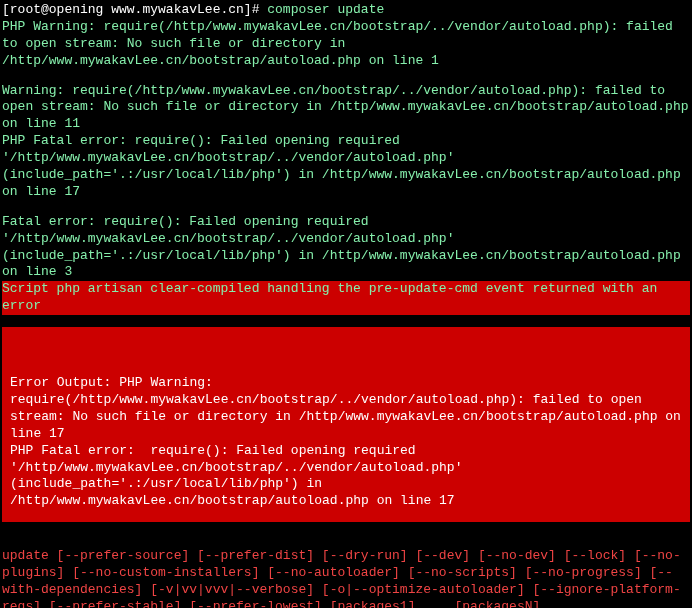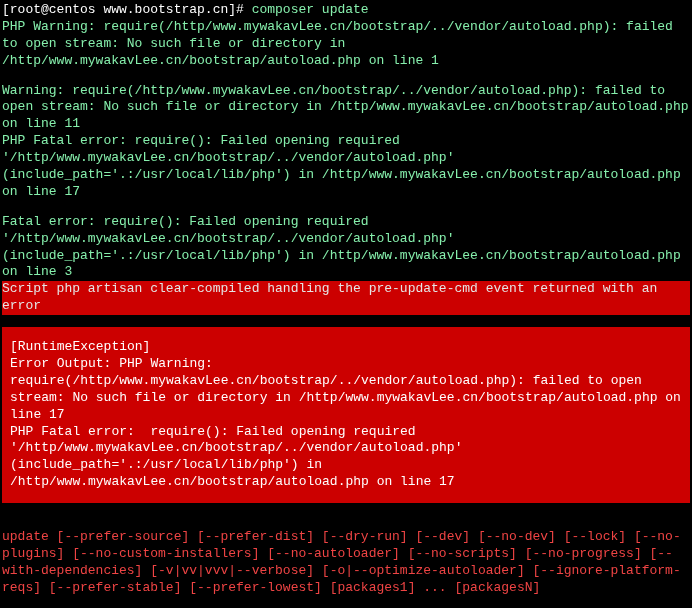--- a/index.html
+++ b/index.html
@@ -21,21 +21,21 @@
       color: #fff;
     }
     .prompt-symbol {
       color: #fff;
     }
     .white-text {
       color: #86efac;
     }
     .red-highlight {
       background: #cc0000;
-      color: #e5e5e5;
+      color: #86efac;
       display: block;
       padding: 0;
     }
     .error-box {
       background: #cc0000;
       color: #fff;
       padding: 12px 8px;
       margin-top: 12px;
     }
     .green-text {
@@ -45,38 +45,37 @@
       height: 13px;
     }
     .spacer-lg {
       height: 26px;
     }
   </style>
 </head>
 <body>
 
 <div class="prompt-line">
-  <span class="prompt-symbol">[root@centos www.bootstrap.cn]# </span><span class="white-text">composer update</span>
+  <span class="prompt-symbol">[root@opening www.mywakavLee.cn]# </span><span class="white-text">composer update</span>
 </div>
 
 <div class="white-text">PHP Warning:  require(/http/www.mywakavLee.cn/bootstrap/../vendor/autoload.php): failed to open stream: No such file or directory in /http/www.mywakavLee.cn/bootstrap/autoload.php on line 1</div>
 
 <div class="spacer"></div>
 
 <div class="white-text">Warning: require(/http/www.mywakavLee.cn/bootstrap/../vendor/autoload.php): failed to open stream: No such file or directory in /http/www.mywakavLee.cn/bootstrap/autoload.php on line 11</div>
 
 <div class="white-text">PHP Fatal error:  require(): Failed opening required '/http/www.mywakavLee.cn/bootstrap/../vendor/autoload.php' (include_path='.:/usr/local/lib/php') in /http/www.mywakavLee.cn/bootstrap/autoload.php on line 17</div>
 
 <div class="spacer"></div>
 
 <div class="white-text">Fatal error: require(): Failed opening required '/http/www.mywakavLee.cn/bootstrap/../vendor/autoload.php' (include_path='.:/usr/local/lib/php') in /http/www.mywakavLee.cn/bootstrap/autoload.php on line 3</div>
 
 <div class="red-highlight">Script php artisan clear-compiled handling the pre-update-cmd event returned with an error</div>
 
 <div class="error-box">
-  <div>[RuntimeException]</div>
-  <div style="white-space: pre-wrap;">Error Output: PHP Warning:  require(/http/www.mywakavLee.cn/bootstrap/../vendor/autoload.php): failed to open stream: No such file or directory in /http/www.mywakavLee.cn/bootstrap/autoload.php on line 17
+  <div style="white-space: pre-wrap; margin-top: 36px;">Error Output: PHP Warning:  require(/http/www.mywakavLee.cn/bootstrap/../vendor/autoload.php): failed to open stream: No such file or directory in /http/www.mywakavLee.cn/bootstrap/autoload.php on line 17
 PHP Fatal error:  require(): Failed opening required '/http/www.mywakavLee.cn/bootstrap/../vendor/autoload.php' (include_path='.:/usr/local/lib/php') in /http/www.mywakavLee.cn/bootstrap/autoload.php on line 17</div>
 </div>
 
 <div class="spacer-lg"></div>
 
 <div class="green-text">update [--prefer-source] [--prefer-dist] [--dry-run] [--dev] [--no-dev] [--lock] [--no-plugins] [--no-custom-installers] [--no-autoloader] [--no-scripts] [--no-progress] [--with-dependencies] [-v|vv|vvv|--verbose] [-o|--optimize-autoloader] [--ignore-platform-reqs] [--prefer-stable] [--prefer-lowest] [packages1] ... [packagesN]</div>
 
 </body></html>

